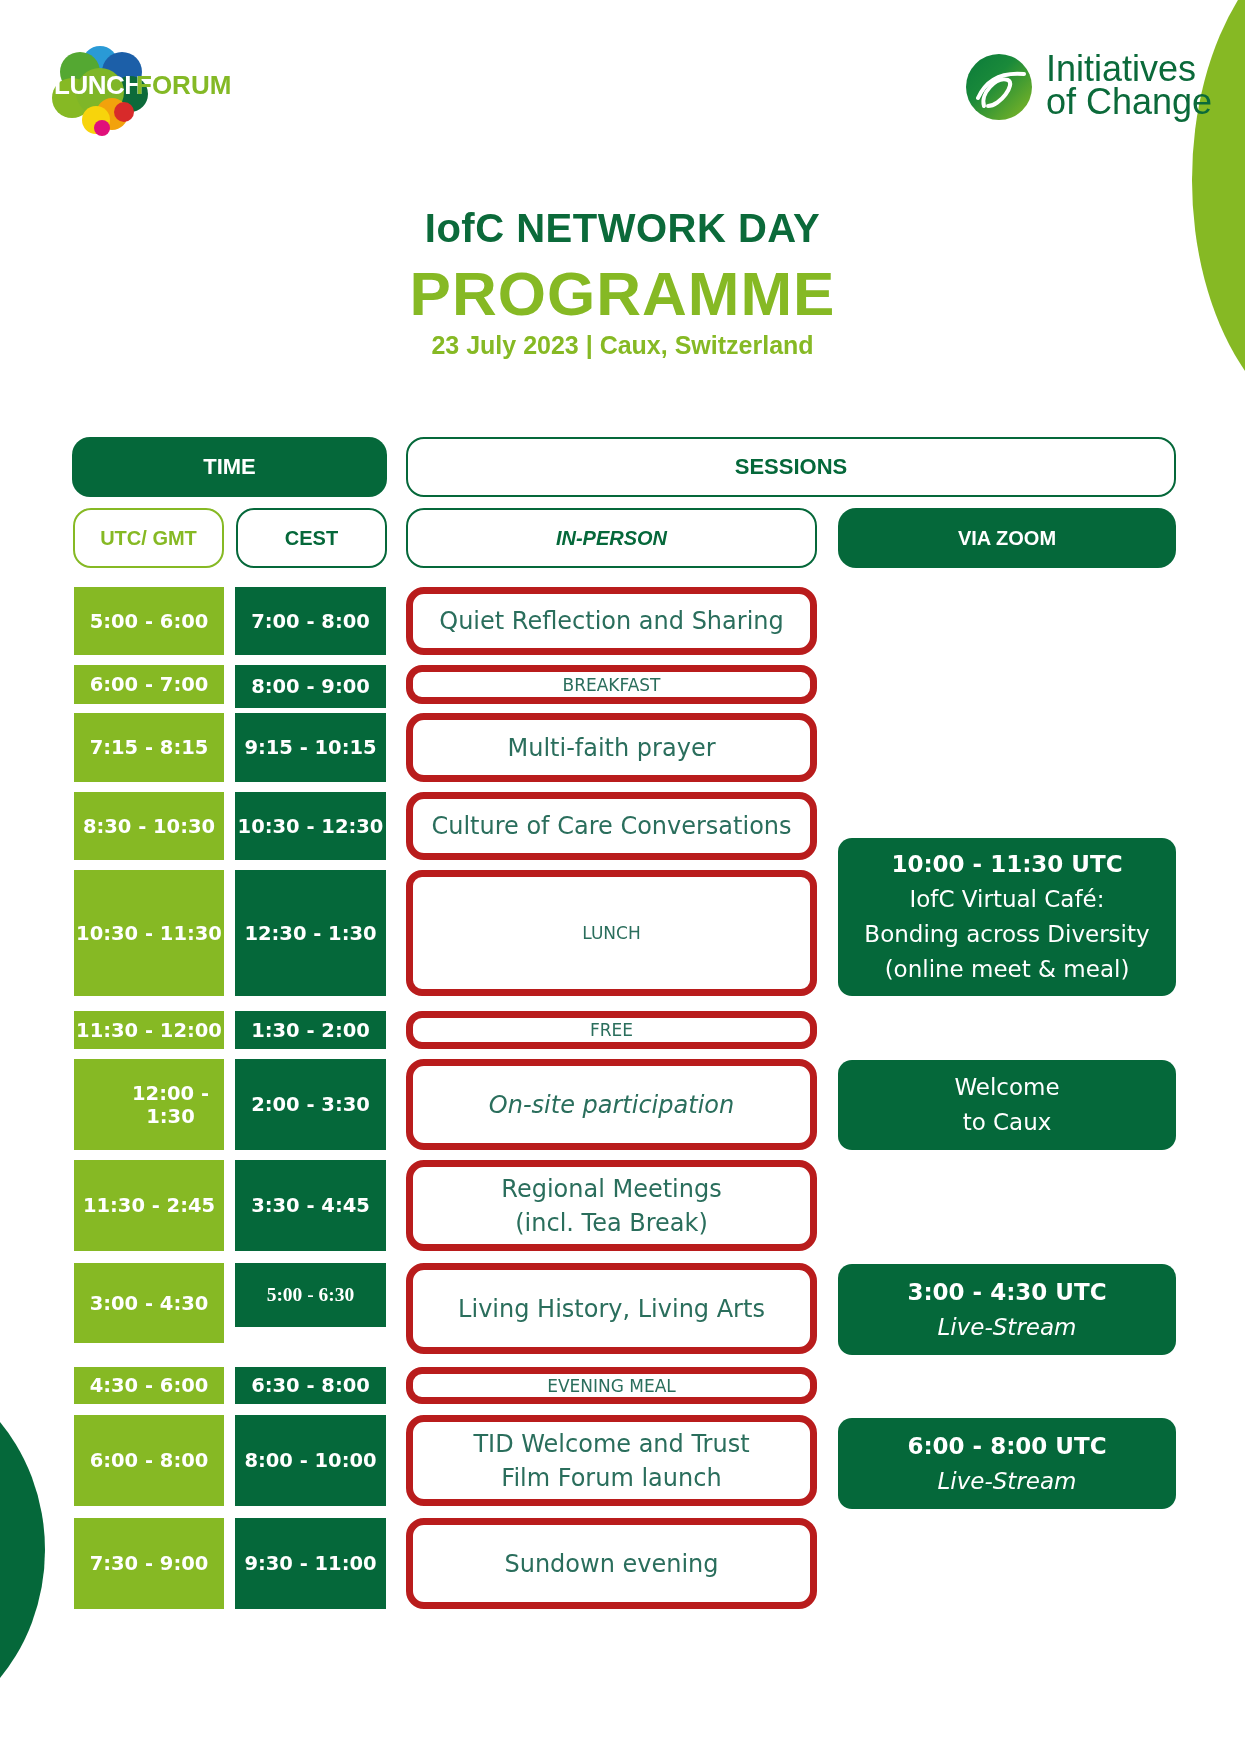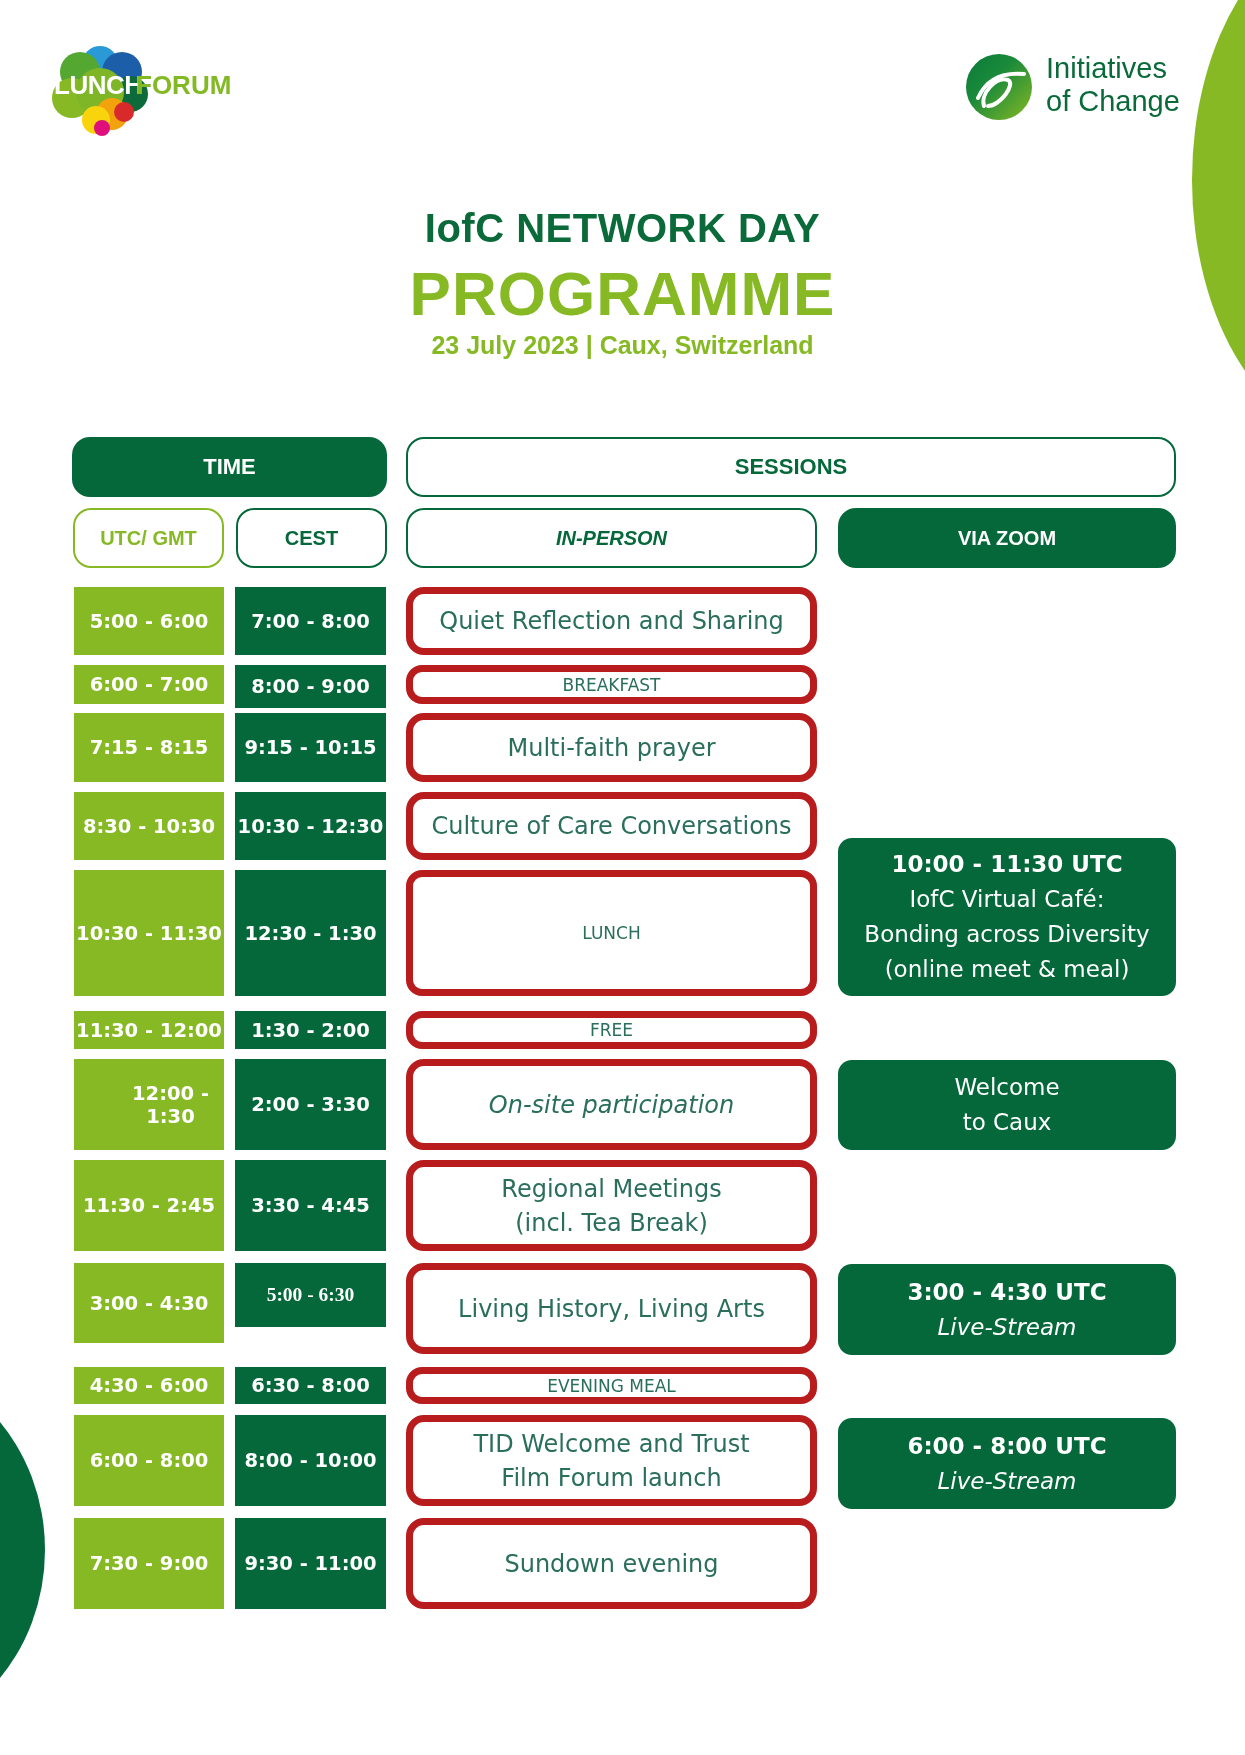--- a/index.html
+++ b/index.html
@@ -17,21 +17,21 @@
   .circle-left { left: -300px; top: 1360px; width: 345px; height: 380px; border-radius: 50%; background: #05683a; }
 
   
   .caux-blob { left: 50px; top: 42px; width: 100px; height: 94px; }
   .caux-text { left: 54px; top: 70px; font-weight: bold; font-size: 26px; letter-spacing: -0.5px; color: #ffffff; font-family: "Liberation Sans", sans-serif; }
   .caux-forum { left: 136px; top: 70px; font-weight: bold; font-size: 26px; color: #84b926; font-family: "Liberation Sans", sans-serif; }
 
   
   .iofc-mark { left: 966px; top: 54px; width: 66px; height: 66px; border-radius: 50%;
     background: linear-gradient(135deg, #0a7a3a 0%, #1a8a3a 40%, #86b924 100%); }
-  .iofc-name { left: 1046px; top: 52px; font-size: 29px; line-height: 33px; color: #0b6a3a; font-family: "Liberation Sans", sans-serif; }
+  .iofc-name { left: 1046px; top: 52px; font-size: 36px; line-height: 33px; color: #0b6a3a; font-family: "Liberation Sans", sans-serif; }
 
   
   .title1 { left: 0; width: 1245px; top: 206px; font-size: 40px; font-weight: bold; color: #0b6a3a; text-align: center; font-family: "Liberation Sans", sans-serif; letter-spacing: 0.5px; }
   .title2 { left: 0; width: 1245px; top: 258px; font-size: 62px; font-weight: bold; color: #86b924; text-align: center; font-family: "Liberation Sans", sans-serif; letter-spacing: 1px; }
   .subtitle { left: 0; width: 1245px; top: 331px; font-size: 25px; font-weight: bold; color: #86b924; text-align: center; font-family: "Liberation Sans", sans-serif; }
 
   
   .pill { border-radius: 18px; font-weight: bold; font-size: 22px; font-family: "Liberation Sans", sans-serif; }
   .pill-dark { background: #05683a; color: #ffffff; }
   .pill-outline { border: 2.5px solid #05683a; background: #fff; color: #05683a; }

